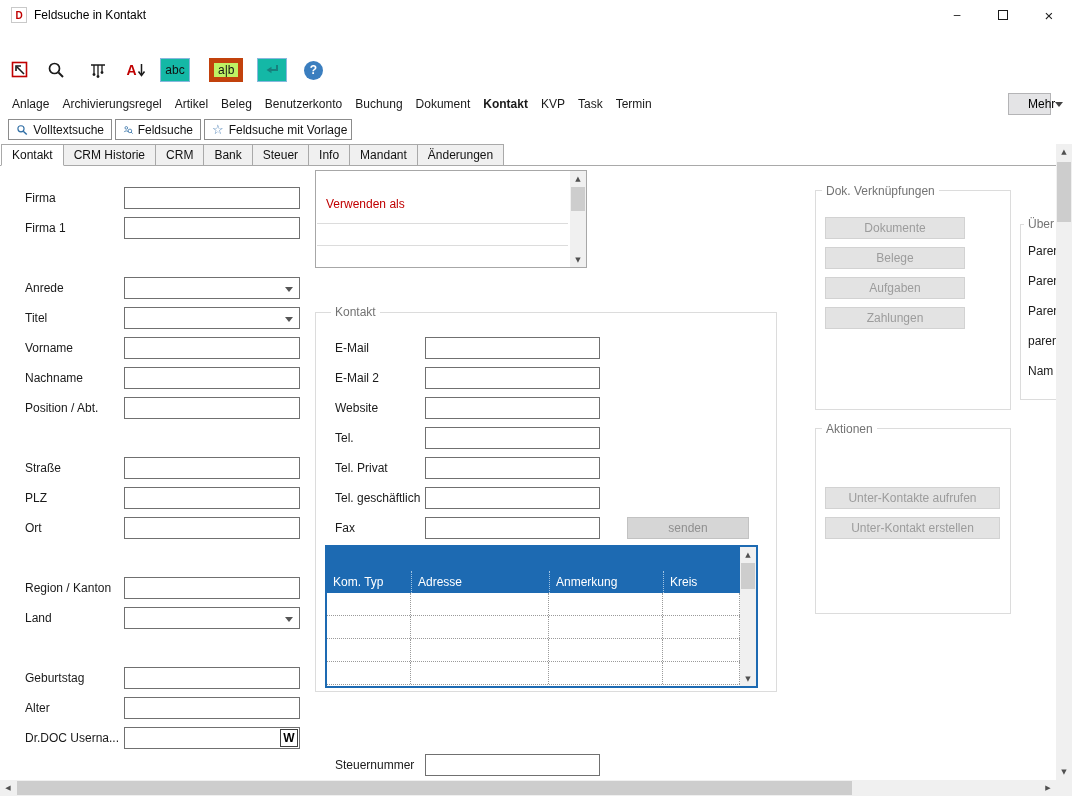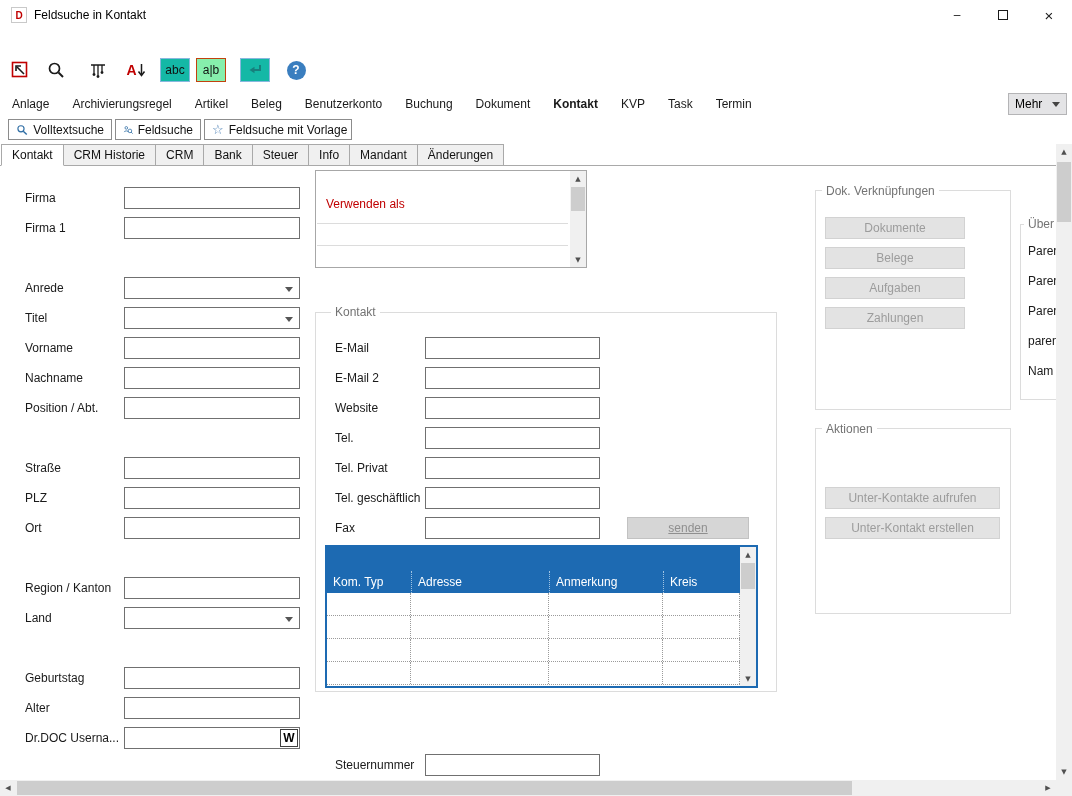--- a/index.html
+++ b/index.html
@@ -21,31 +21,31 @@
   
   .menubar { left:2px; top:30px; height:22px; display:flex; }
   .menu-item { padding:4px 9px; font-size:12px; color:#111; }
 
   
   .toolbar { left:6px; top:54px; height:32px; display:flex; align-items:center; }
   .tool { width:28px; height:28px; display:flex; align-items:center; justify-content:center; }
   .toggle { height:24px; min-width:30px; display:flex; align-items:center; justify-content:center;
             font-size:12px; color:#111; padding:0 4px; }
   .toggle.pressed { background:#14b8a6; border:1px solid #88b8de; }
-  .toggle.plain   { background:#86efac; border:1px solid #c2410c; }
+  .toggle.plain   { background:#bef264; border:5px solid #c2410c;margin-left:13px; }
   .help-circle { width:19px; height:19px; border-radius:50%; background:#3a7ebf; color:#fff;
                  font-weight:bold; font-size:12px; display:flex; align-items:center; justify-content:center; }
 
   
-  .catbar { left:12px; top:97px; display:flex; gap:23px; font-size:12px; color:#1a1a1a; }
+  .catbar { left:12px; top:97px; display:flex; gap:13px; font-size:12px; color:#1a1a1a; }
   .cat-item { white-space:nowrap; }
   .cat-active { font-weight:bold; }
-  .mehr-btn { left:1008px; top:93px; width:59px; height:22px; background:#e4e4e6;
+  .mehr-btn { left:1008px; top:93px; width:43px; height:22px; background:#e4e4e6;
               border:1px solid #b4b4b6; display:flex; align-items:center;
-              justify-content:space-between; padding:0 6px; font-size:12px; }
+              justify-content:space-between; padding:0 19px; font-size:12px; }
   .chev-dn { width:0; height:0; border-left:4px solid transparent; border-right:4px solid transparent;
              border-top:5px solid #444; display:inline-block; }
 
   
   .smode { top:119px; height:21px; background:#fff; border:1px solid #8c8c8c; display:flex;
            align-items:center; gap:5px; padding:0 7px; font-size:12px; color:#111; white-space:nowrap; }
   .star-ic { color:#4a7fb5; font-size:13px; font-family:"DejaVu Sans",sans-serif; }
 
   
   .tabline { left:0; top:165px; width:1056px; height:1px; background:#a9a9a9; }
@@ -86,21 +86,21 @@
   .kt-head { position:absolute; left:0; top:24px; width:413px; height:22px; display:flex; }
   .kt-hcell { color:#fff; font-size:12px; line-height:22px; padding-left:6px; }
   .kt-hcell + .kt-hcell { border-left:1px dotted #9fc3e2; }
   .kt-body { position:absolute; left:0; top:46px; width:413px; height:93px; background:#fff; }
   .kt-row { display:flex; height:23px; border-bottom:1px dotted #9a9a9a; }
   .kt-cell { border-right:1px dotted #9a9a9a; font-size:12px; }
   .c0{width:84px}.c1{width:138px}.c2{width:114px}.c3{width:77px}
   .kt-sb { position:absolute; left:413px; top:0; width:16px; height:139px; background:#f0f0f0; }
 
   .senden-btn { background:#d6d6d6; border:1px solid #c2c2c2; color:#8f8f8f; font-size:12px;
-                display:flex; align-items:center; justify-content:center;text-decoration:underline; }
+                display:flex; align-items:center; justify-content:center; }
 </style>
 </head>
 <body>
 
 <div class="app">
 
   <div class="abs titlebar">
     <div class="abs app-icon">D</div>
     <span class="abs title-text">Feldsuche in Kontakt</span>
     <div class="abs winbtn" style="left:934px">

